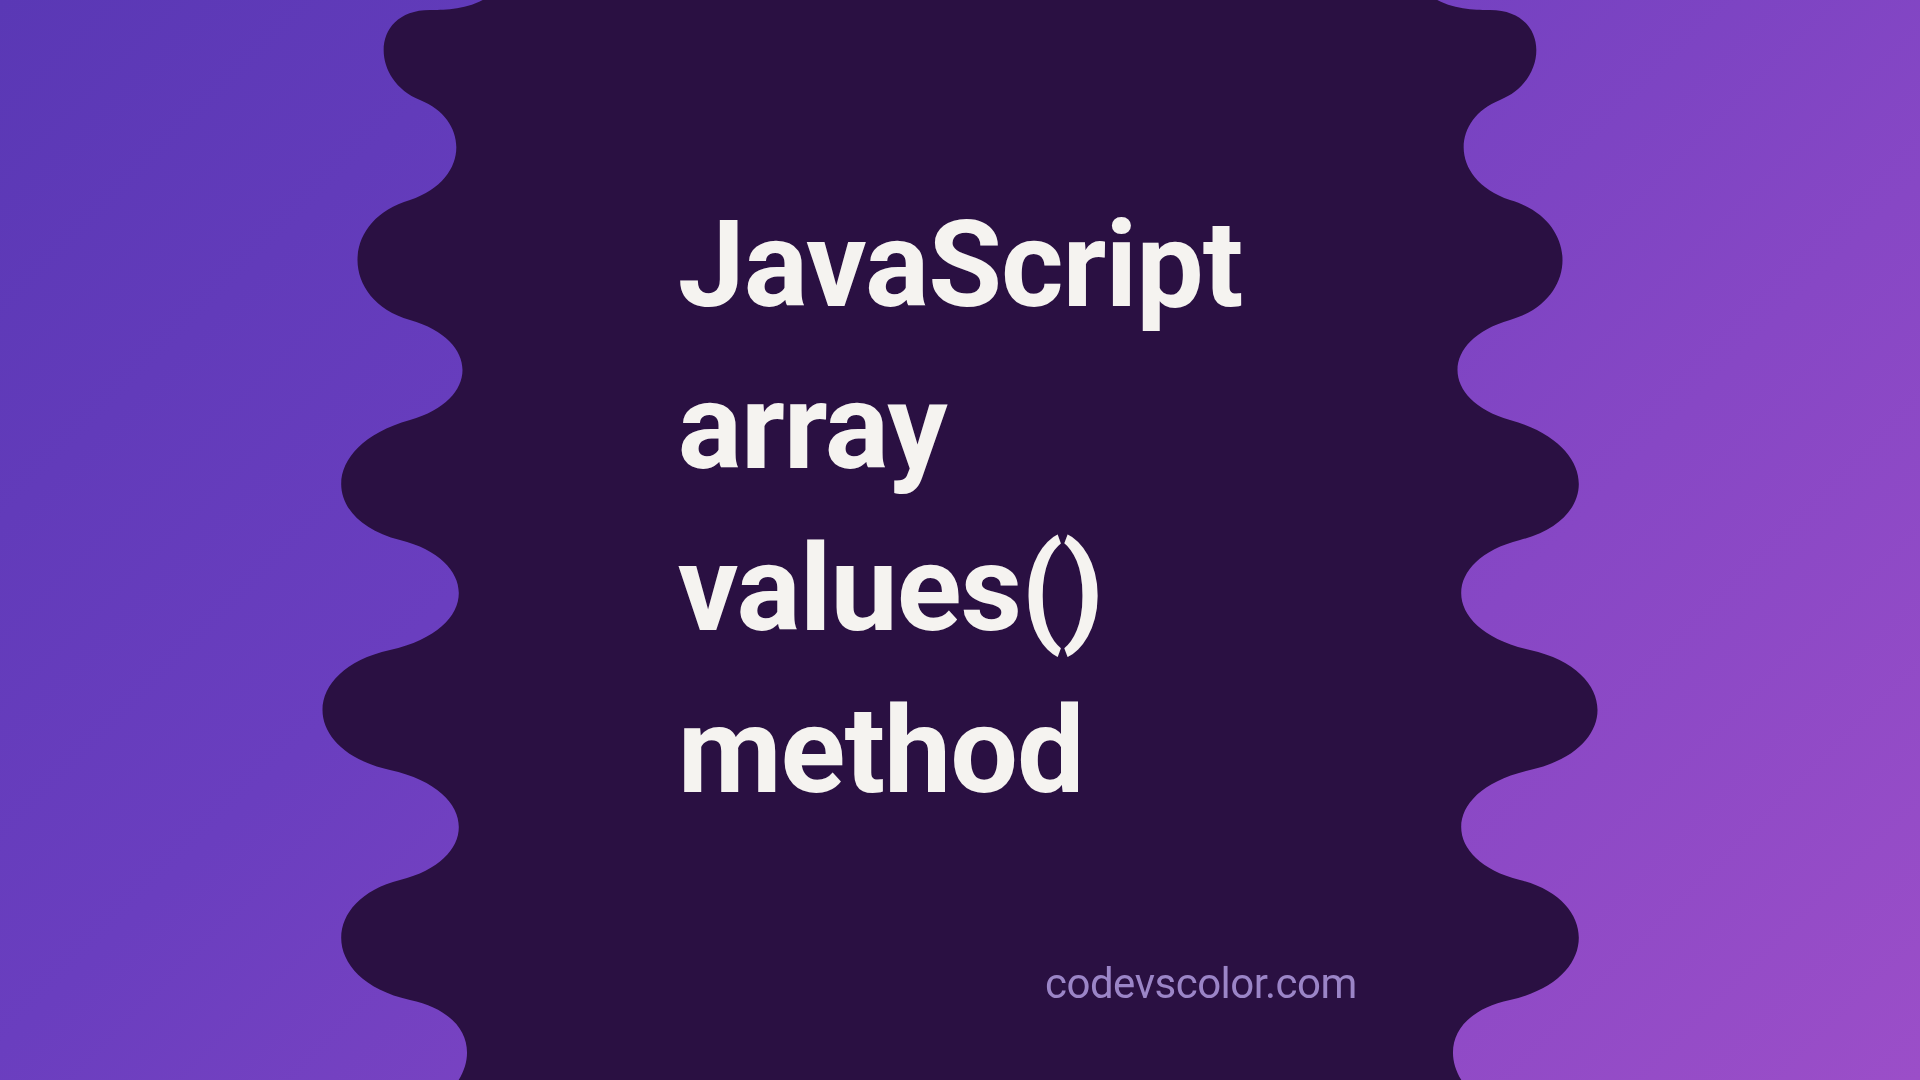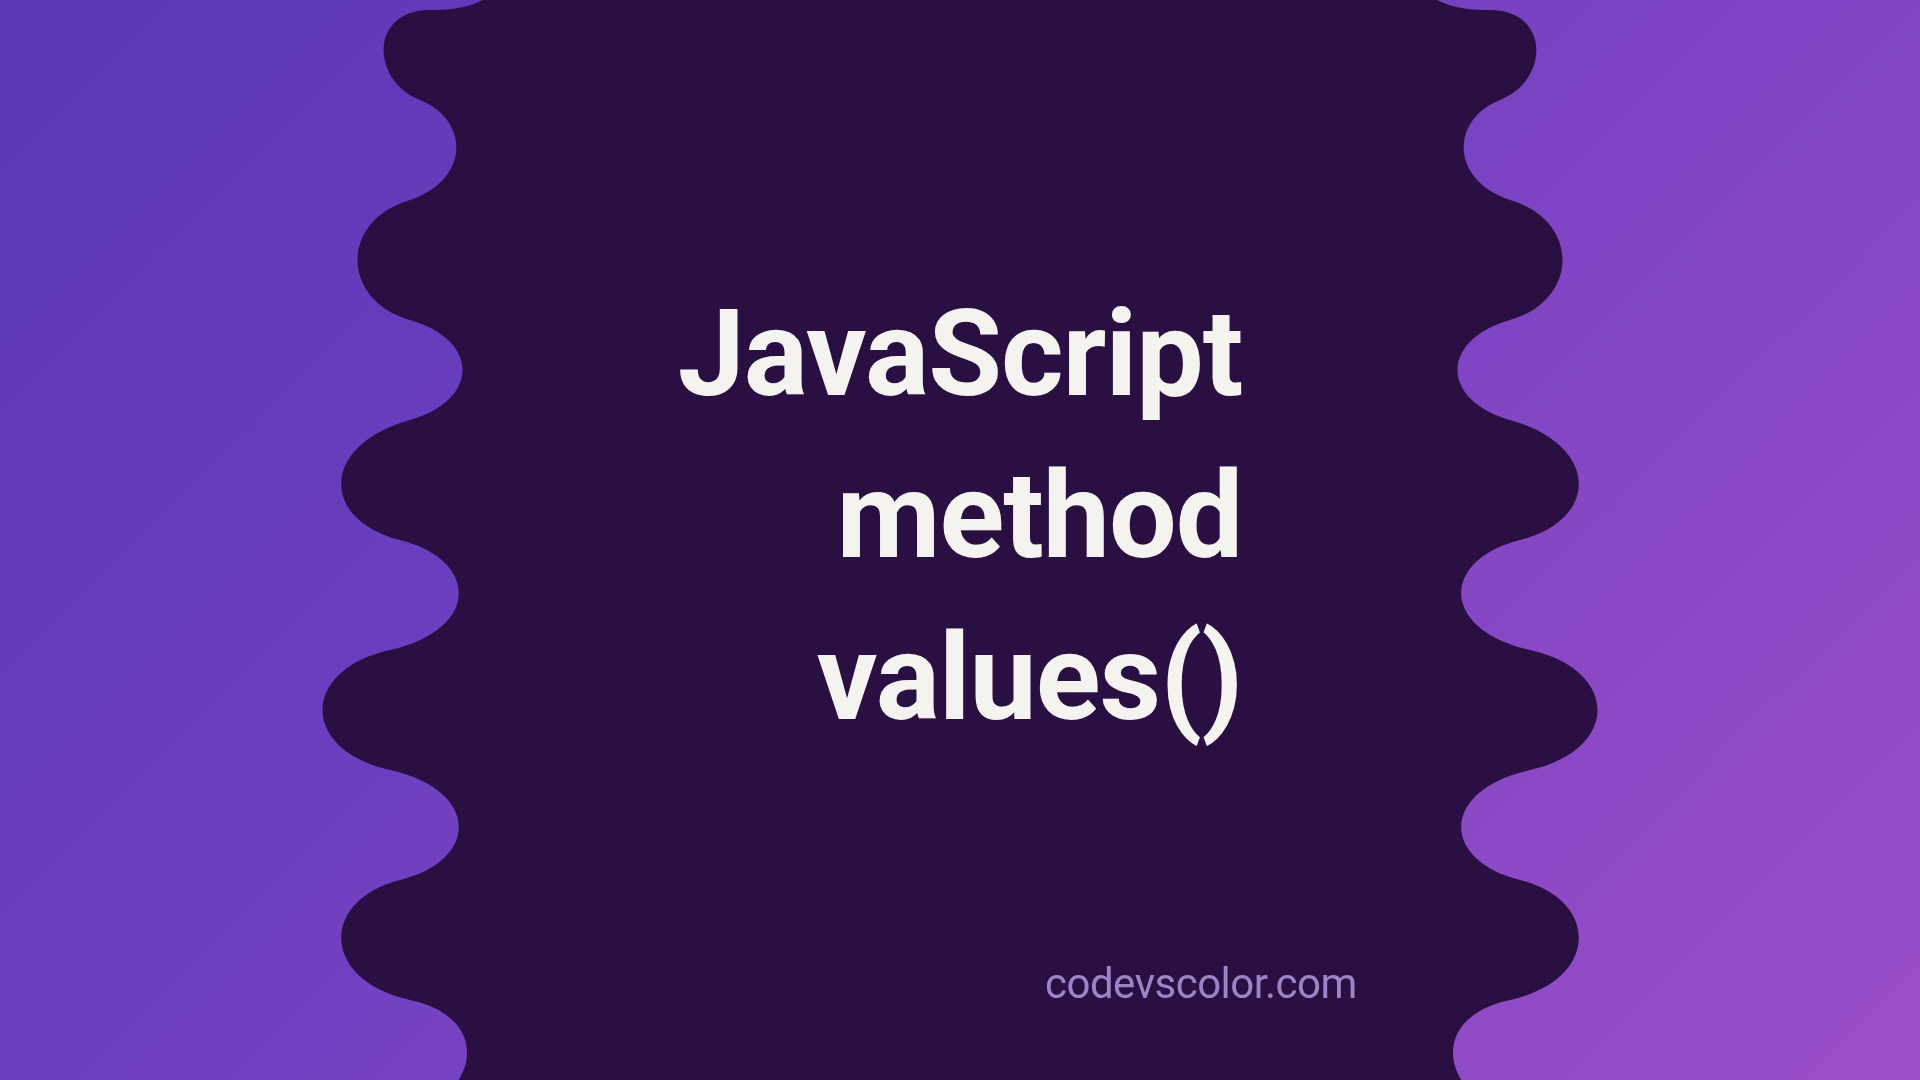--- a/index.html
+++ b/index.html
@@ -33,21 +33,21 @@
     }
     
     .main-title {
       position: absolute;
       top: 50%;
       left: 50%;
       transform: translate(-50%, -55%);
       color: #f5f3f0;
       font-size: 120px;
       font-weight: 700;
-      text-align: right;
+      text-align: left;
       line-height: 1.35;
       letter-spacing: -1px;
     }
     
     .watermark {
       position: absolute;
       bottom: 72px;
       left: 50%;
       transform: translateX(85px);
       color: #9b85c7;
@@ -89,19 +89,20 @@
       C 180 350, 180 270, 250 250
       C 310 230, 310 170, 260 150
       C 210 130, 210 60, 270 60
       C 290 60, 350 60, 350 0
       Z
     "></path>
   </svg>
 
   <div class="main-title">
     <div>JavaScript</div>
+    <div>array</div>
+    <div>values()</div>
     <div>method</div>
-    <div>values()</div>
   </div>
 
   <div class="watermark">codevscolor.com</div>
 
 </div>
 
 </body></html>

